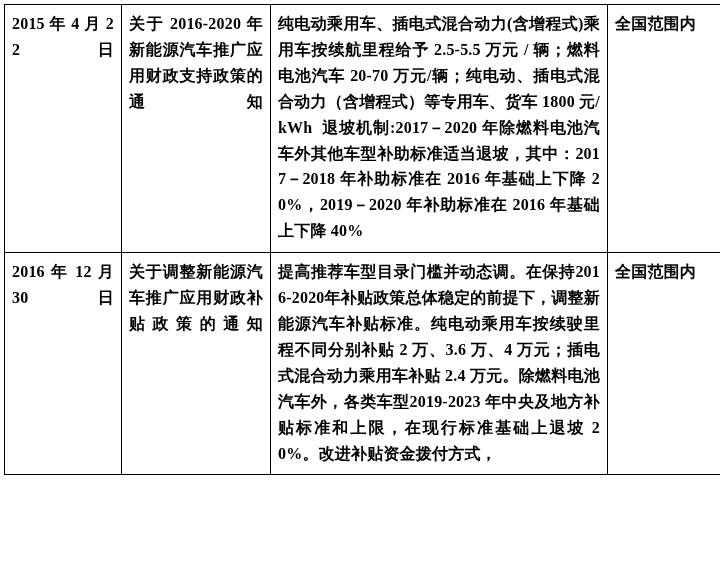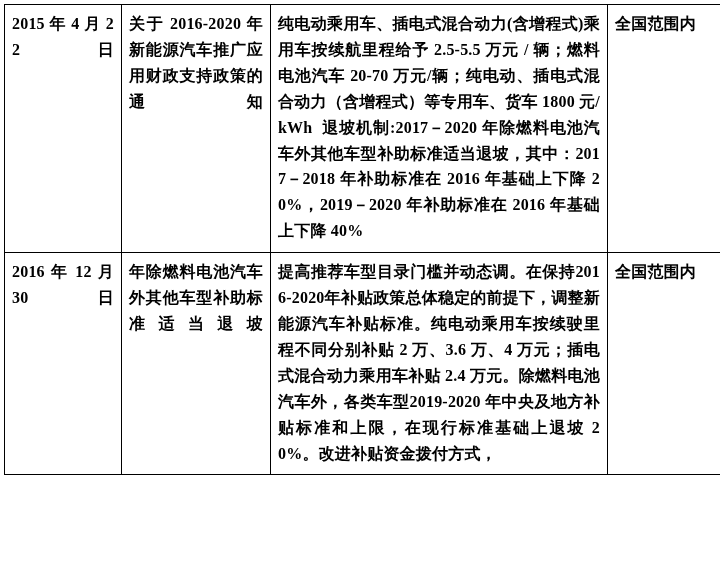--- a/index.html
+++ b/index.html
@@ -78,23 +78,23 @@
       </td>
       <td class="col-scope">
         <span class="cell-text">全国范围内</span>
       </td>
     </tr>
     <tr>
       <td class="col-date">
         <span class="cell-text">2016 年 12 月 30 日</span>
       </td>
       <td class="col-title">
-        <span class="cell-text">年除燃料电池汽车外其他车型补助标准适当退坡</span>
+        <span class="cell-text">关于调整新能源汽车推广应用财政补贴政策的通知</span>
       </td>
       <td class="col-content">
-        <span class="cell-text">提高推荐车型目录门槛并动态调。在保持2016-2020年补贴政策总体稳定的前提下，调整新能源汽车补贴标准。纯电动乘用车按续驶里程不同分别补贴 2 万、3.6 万、4 万元；插电式混合动力乘用车补贴 2.4 万元。除燃料电池汽车外，各类车型2019-2020 年中央及地方补贴标准和上限，在现行标准基础上退坡 20%。改进补贴资金拨付方式，</span>
+        <span class="cell-text">提高推荐车型目录门槛并动态调。在保持2016-2020年补贴政策总体稳定的前提下，调整新能源汽车补贴标准。纯电动乘用车按续驶里程不同分别补贴 2 万、3.6 万、4 万元；插电式混合动力乘用车补贴 2.4 万元。除燃料电池汽车外，各类车型2019-2023 年中央及地方补贴标准和上限，在现行标准基础上退坡 20%。改进补贴资金拨付方式，</span>
       </td>
       <td class="col-scope">
         <span class="cell-text">全国范围内</span>
       </td>
     </tr>
   </tbody>
 </table>
 
 </body></html>

